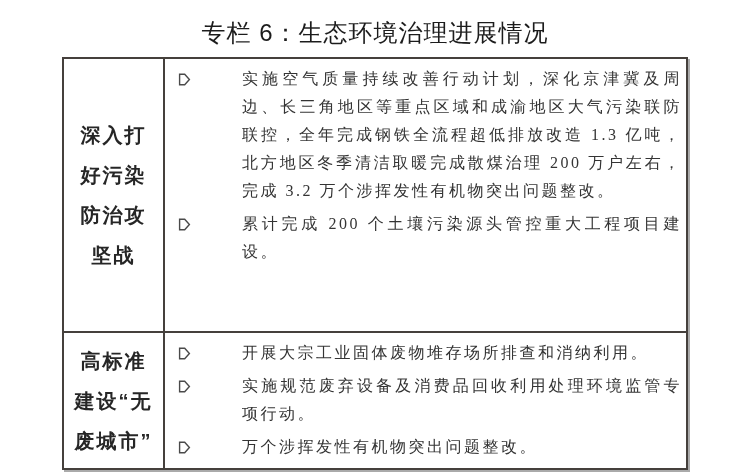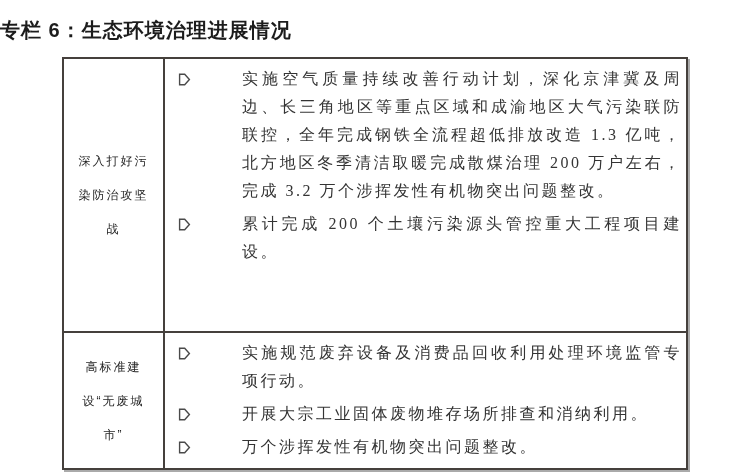--- a/index.html
+++ b/index.html
@@ -13,23 +13,24 @@
   .page {
     position: relative;
     width: 750px;
     height: 474px;
     background: #ffffff;
     font-family: "Liberation Serif", "DejaVu Serif", serif;
     color: #333333;
   }
   .doc-title {
     padding-top: 17px;
+    text-align: center;
     font-family: "Liberation Sans", "DejaVu Sans", sans-serif;
-    font-weight: bold;
-    font-size: 20px;
+    font-weight: normal;
+    font-size: 24px;
     letter-spacing: 1px;
     color: #1c1c1c;
   }
   .panel {
     position: absolute;
     left: 62px;
     top: 57px;
     width: 626px;
     box-sizing: border-box;
     border: 2px solid #45403c;
@@ -48,23 +49,23 @@
     box-sizing: border-box;
     border-right: 2px solid #45403c;
     display: flex;
     align-items: center;
     justify-content: center;
   }
   .hdr-text {
     width: 78px;
     text-align: center;
     font-family: "Liberation Sans", "DejaVu Sans", sans-serif;
-    font-weight: normal;
-    font-size: 12px;
-    line-height: 34px;
+    font-weight: bold;
+    font-size: 20px;
+    line-height: 40px;
     letter-spacing: 2px;
     color: #262626;
     word-break: break-all;
   }
   .t-row-content {
     flex: 1 1 auto;
     padding: 6px 4px 2px 13px;
     overflow: hidden;
   }
   ul.bullet-list {
@@ -131,29 +132,29 @@
         <div class="hdr-text">高标准建设“无废城市”</div>
       </div>
       <div class="t-row-content">
         <ul class="bullet-list">
           <li>
             <span class="li-bullet">
               <svg width="13" height="15" viewBox="0 0 13 15" aria-hidden="true">
                 <path d="M1.6 2.2 h5.1 l4.7 5.3 l-4.7 5.3 h-5.1 z" fill="none" stroke="#4a4a4a" stroke-width="1.4"></path>
               </svg>
             </span>
-            <span class="li-text">实施规范废弃设备及消费品回收利用处理环境监管专项行动。</span>
+            <span class="li-text">开展大宗工业固体废物堆存场所排查和消纳利用。</span>
           </li>
           <li>
             <span class="li-bullet">
               <svg width="13" height="15" viewBox="0 0 13 15" aria-hidden="true">
                 <path d="M1.6 2.2 h5.1 l4.7 5.3 l-4.7 5.3 h-5.1 z" fill="none" stroke="#4a4a4a" stroke-width="1.4"></path>
               </svg>
             </span>
-            <span class="li-text">开展大宗工业固体废物堆存场所排查和消纳利用。</span>
+            <span class="li-text">实施规范废弃设备及消费品回收利用处理环境监管专项行动。</span>
           </li>
           <li>
             <span class="li-bullet">
               <svg width="13" height="15" viewBox="0 0 13 15" aria-hidden="true">
                 <path d="M1.6 2.2 h5.1 l4.7 5.3 l-4.7 5.3 h-5.1 z" fill="none" stroke="#4a4a4a" stroke-width="1.4"></path>
               </svg>
             </span>
             <span class="li-text">万个涉挥发性有机物突出问题整改。</span>
           </li>
         </ul>

